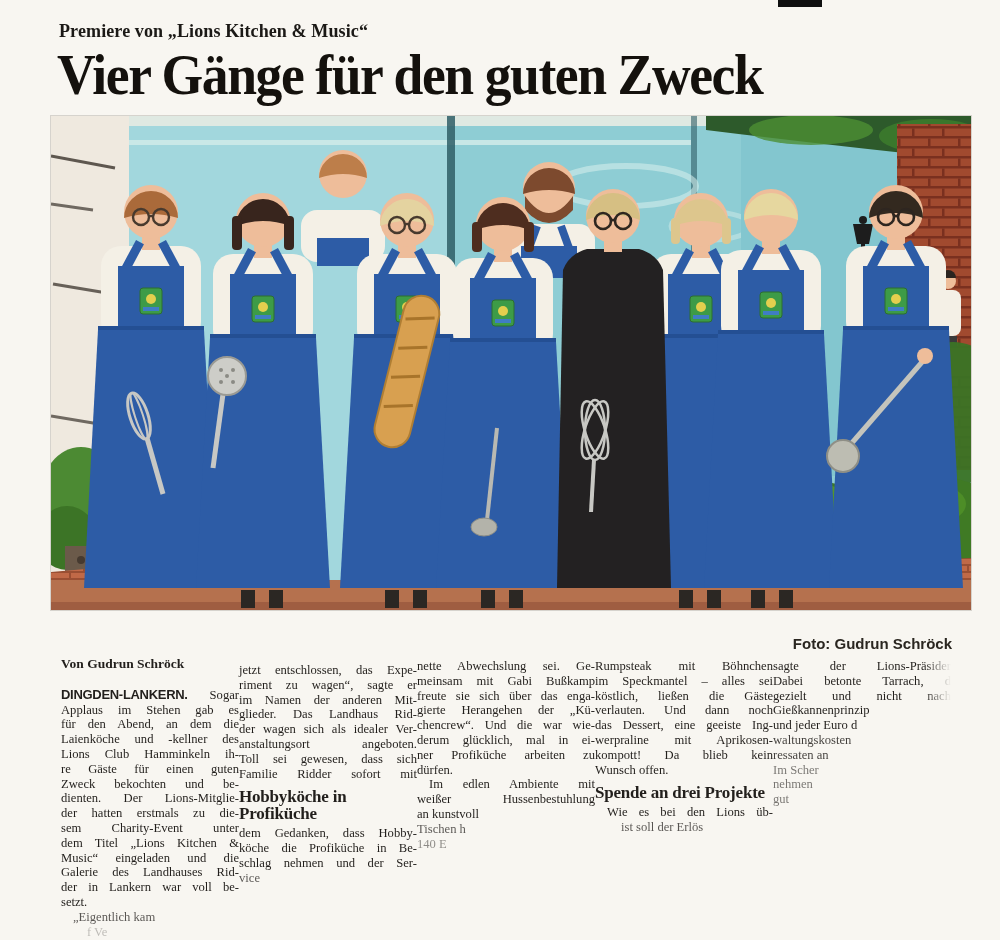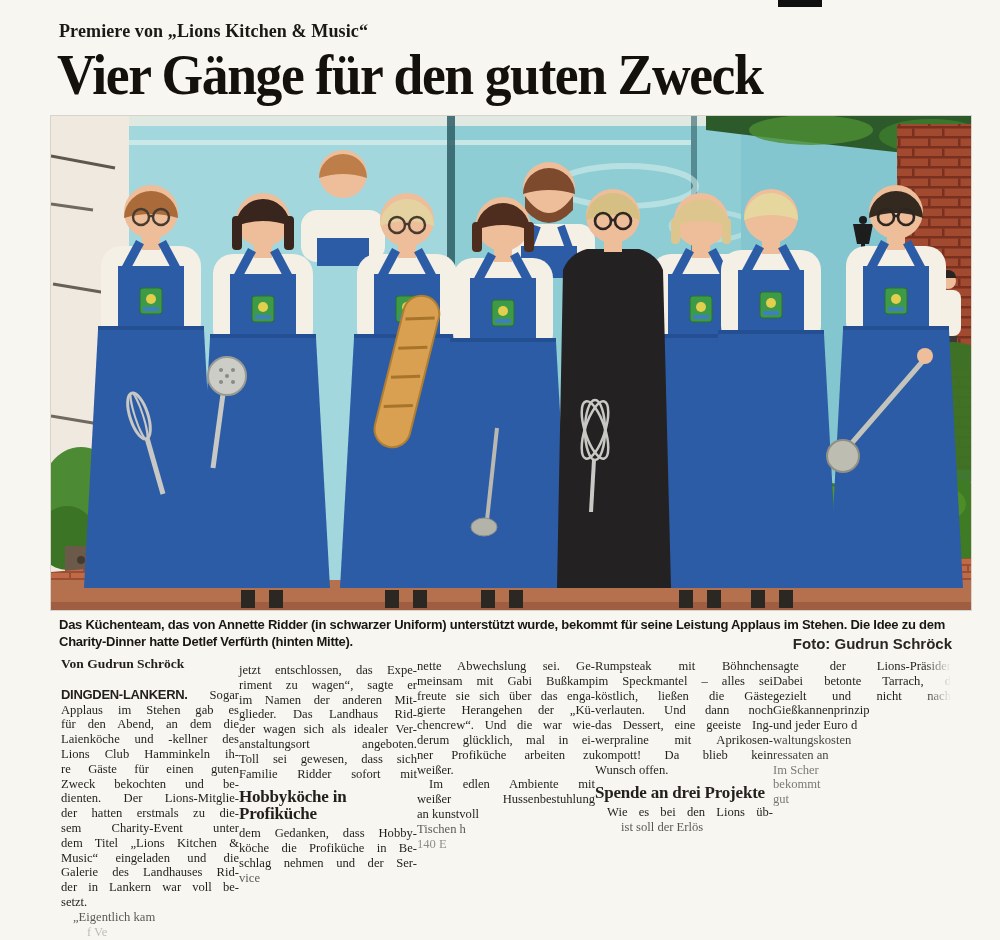--- a/index.html
+++ b/index.html
@@ -362,21 +362,20 @@
         <g stroke="var(--c-silver)" fill="none">
           <line x1="540" y1="396" x2="543" y2="344" stroke-width="4"></line>
           <ellipse cx="544" cy="314" rx="10" ry="30" stroke-width="2.5" transform="rotate(-18 544 314)"></ellipse>
           <ellipse cx="544" cy="314" rx="10" ry="30" stroke-width="2.5"></ellipse>
           <ellipse cx="544" cy="314" rx="10" ry="30" stroke-width="2.5" transform="rotate(18 544 314)"></ellipse>
         </g>
       </g>
     </svg>
   </div>
 
-  <div class="caption">Das Küchenteam, das von Annette Ridder (in schwarzer Uniform) unterstützt wurde, bekommt für seine Leistung Applaus im Stehen. Die Idee zu dem Charity-Dinner hatte Detlef Verfürth (hinten Mitte).</div>
   <div class="credit">Foto: Gudrun Schröck</div>
 
   <div class="article">
 
     <div class="col c1">
       <div class="byline">Von Gudrun Schröck</div>
       <div class="ln lead-split">
         <b class="lead-in">DINGDEN-LANKERN.</b>
         <span>Sogar</span>
       </div>
@@ -415,21 +414,21 @@
     </div>
 
     <div class="col c3">
       <div class="ln">nette Abwechslung sei. Ge-</div>
       <div class="ln">meinsam mit Gabi Bußkamp</div>
       <div class="ln">freute sie sich über das enga-</div>
       <div class="ln">gierte Herangehen der „Kü-</div>
       <div class="ln">chencrew“. Und die war wie-</div>
       <div class="ln">derum glücklich, mal in ei-</div>
       <div class="ln">ner Profiküche arbeiten zu</div>
-      <div class="ln nl">weißer.</div>
+      <div class="ln nl">dürfen.</div>
       <div class="ln indent">Im edlen Ambiente mit</div>
       <div class="ln">weißer Hussenbestuhlung</div>
       <div class="ln nl">an kunstvoll</div>
       <div class="ln nl dim fade-r">Tischen h</div>
       <div class="ln nl dim2 fade-r">140 E</div>
     </div>
 
     <div class="col c4">
       <div class="ln">Rumpsteak mit Böhnchen</div>
       <div class="ln">im Speckmantel – alles sei</div>
@@ -446,18 +445,18 @@
 
     <div class="col c5">
       <div class="ln">sagte der Lions-Präsider</div>
       <div class="ln">Dabei betonte Tarrach, d</div>
       <div class="ln">gezielt und nicht nach</div>
       <div class="ln nl">Gießkannenprinzip</div>
       <div class="ln nl">und jeder Euro d</div>
       <div class="ln nl">waltungskosten</div>
       <div class="ln nl">ressaten an</div>
       <div class="ln nl">Im Scher</div>
-      <div class="ln nl">bekommt</div>
+      <div class="ln nl">nehmen</div>
       <div class="ln nl">gut</div>
     </div>
 
   </div>
 </div>
 
 </body></html>

